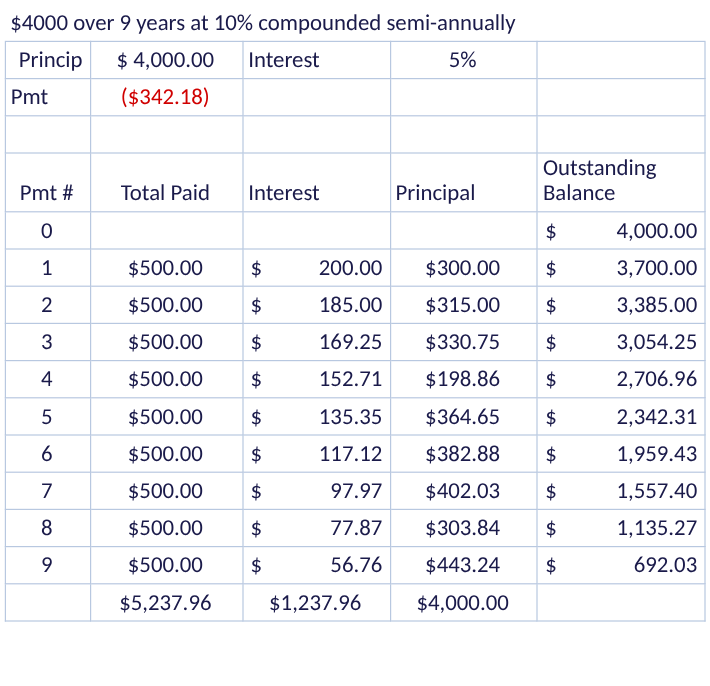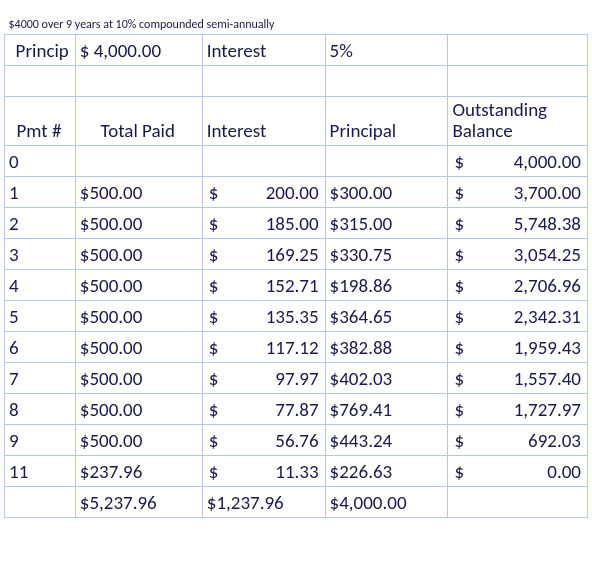--- a/index.html
+++ b/index.html
@@ -17,28 +17,28 @@
   }
   td {
     border: 1px solid #b8c8e0;
     padding: 3px 6px 3px 4px;
     height: 24px;
     white-space: nowrap;
     overflow: hidden;
     vertical-align: bottom;
   }
   .title-row td {
-    font-size: 12px;
+    font-size: 19px;
   }
   .col-a { width: 68px; text-align: right; }
   .col-b { width: 122px; }
   .col-c { width: 118px; }
   .col-d { width: 118px; }
   .col-e { width: 134px; }
-  .right { text-align: left; }
+  .right { text-align: center; }
   .red { color: #d00000; }
   .money {
     display: flex;
     justify-content: space-between;
     width: 100%;
   }
   .money .sym { text-align: left; padding-left: 2px; }
   .money .val { text-align: right; }
   .nb-left { border-left: none !important; }
   .nb-top { border-top: none !important; }
@@ -61,20 +61,27 @@
   </tr>
 
   <tr>
     <td style="text-align:right;">Princip</td>
     <td class="right">$ 4,000.00</td>
     <td style="text-align:left;">Interest</td>
     <td class="right">5%</td>
     <td></td>
   </tr>
 
+  <tr>
+    <td style="text-align:left;">Pmt</td>
+    <td class="right red">($342.18)</td>
+    <td></td>
+    <td></td>
+    <td></td>
+  </tr>
 
   <tr>
     <td></td>
     <td></td>
     <td></td>
     <td></td>
     <td></td>
   </tr>
 
   <tr>
@@ -122,21 +129,21 @@
         <td>
           <div class="money">
             <span class="sym">$</span>
             <span class="val">185.00</span>
           </div>
         </td>
         <td class="right">$315.00</td>
         <td>
           <div class="money">
             <span class="sym">$</span>
-            <span class="val">5,748.38</span>
+            <span class="val">3,385.00</span>
           </div>
         </td>
       </tr>
       <tr>
         <td class="right">3</td>
         <td class="right">$500.00</td>
         <td>
           <div class="money">
             <span class="sym">$</span>
             <span class="val">169.25</span>
@@ -220,59 +227,42 @@
       </tr>
       <tr>
         <td class="right">8</td>
         <td class="right">$500.00</td>
         <td>
           <div class="money">
             <span class="sym">$</span>
             <span class="val">77.87</span>
           </div>
         </td>
-        <td class="right">$769.41</td>
-        <td>
-          <div class="money">
-            <span class="sym">$</span>
-            <span class="val">1,727.97</span>
+        <td class="right">$303.84</td>
+        <td>
+          <div class="money">
+            <span class="sym">$</span>
+            <span class="val">1,135.27</span>
           </div>
         </td>
       </tr>
       <tr>
         <td class="right">9</td>
         <td class="right">$500.00</td>
         <td>
           <div class="money">
             <span class="sym">$</span>
             <span class="val">56.76</span>
           </div>
         </td>
         <td class="right">$443.24</td>
         <td>
           <div class="money">
             <span class="sym">$</span>
             <span class="val">692.03</span>
-          </div>
-        </td>
-      </tr>
-      <tr>
-        <td class="right">11</td>
-        <td class="right">$237.96</td>
-        <td>
-          <div class="money">
-            <span class="sym">$</span>
-            <span class="val">11.33</span>
-          </div>
-        </td>
-        <td class="right">$226.63</td>
-        <td>
-          <div class="money">
-            <span class="sym">$</span>
-            <span class="val">0.00</span>
           </div>
         </td>
       </tr>
     </tbody>
 
   <tbody>
       <tr>
     <td></td>
     <td class="right">$5,237.96</td>
     <td class="right">$1,237.96</td>

